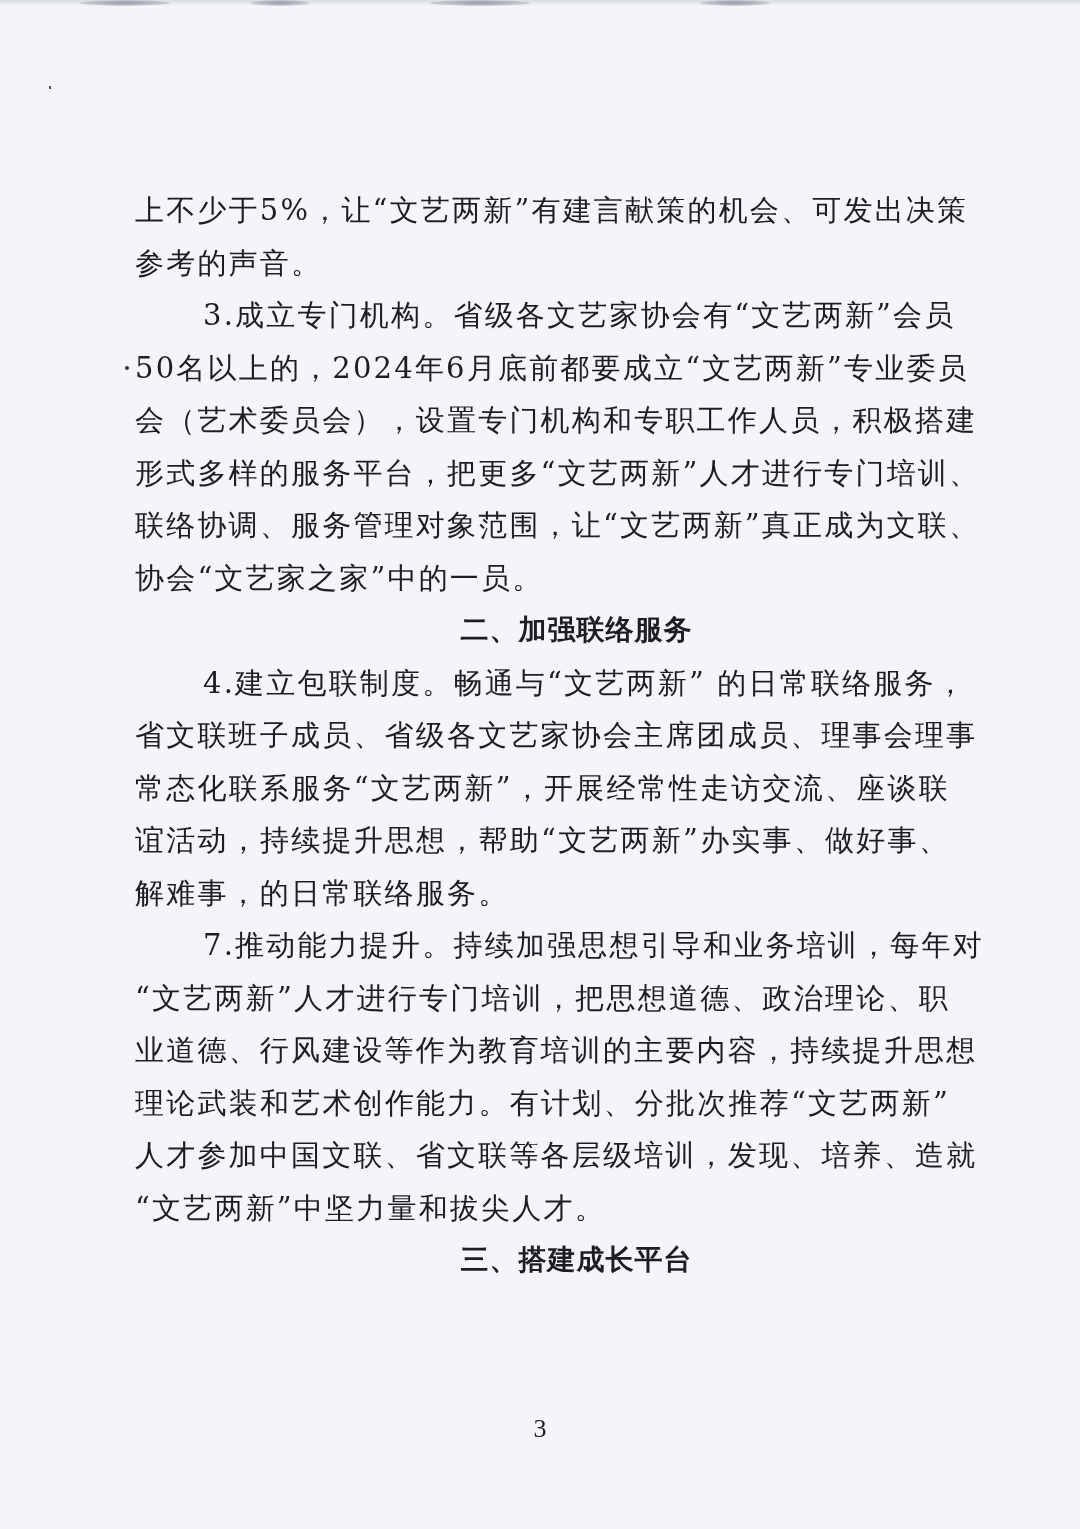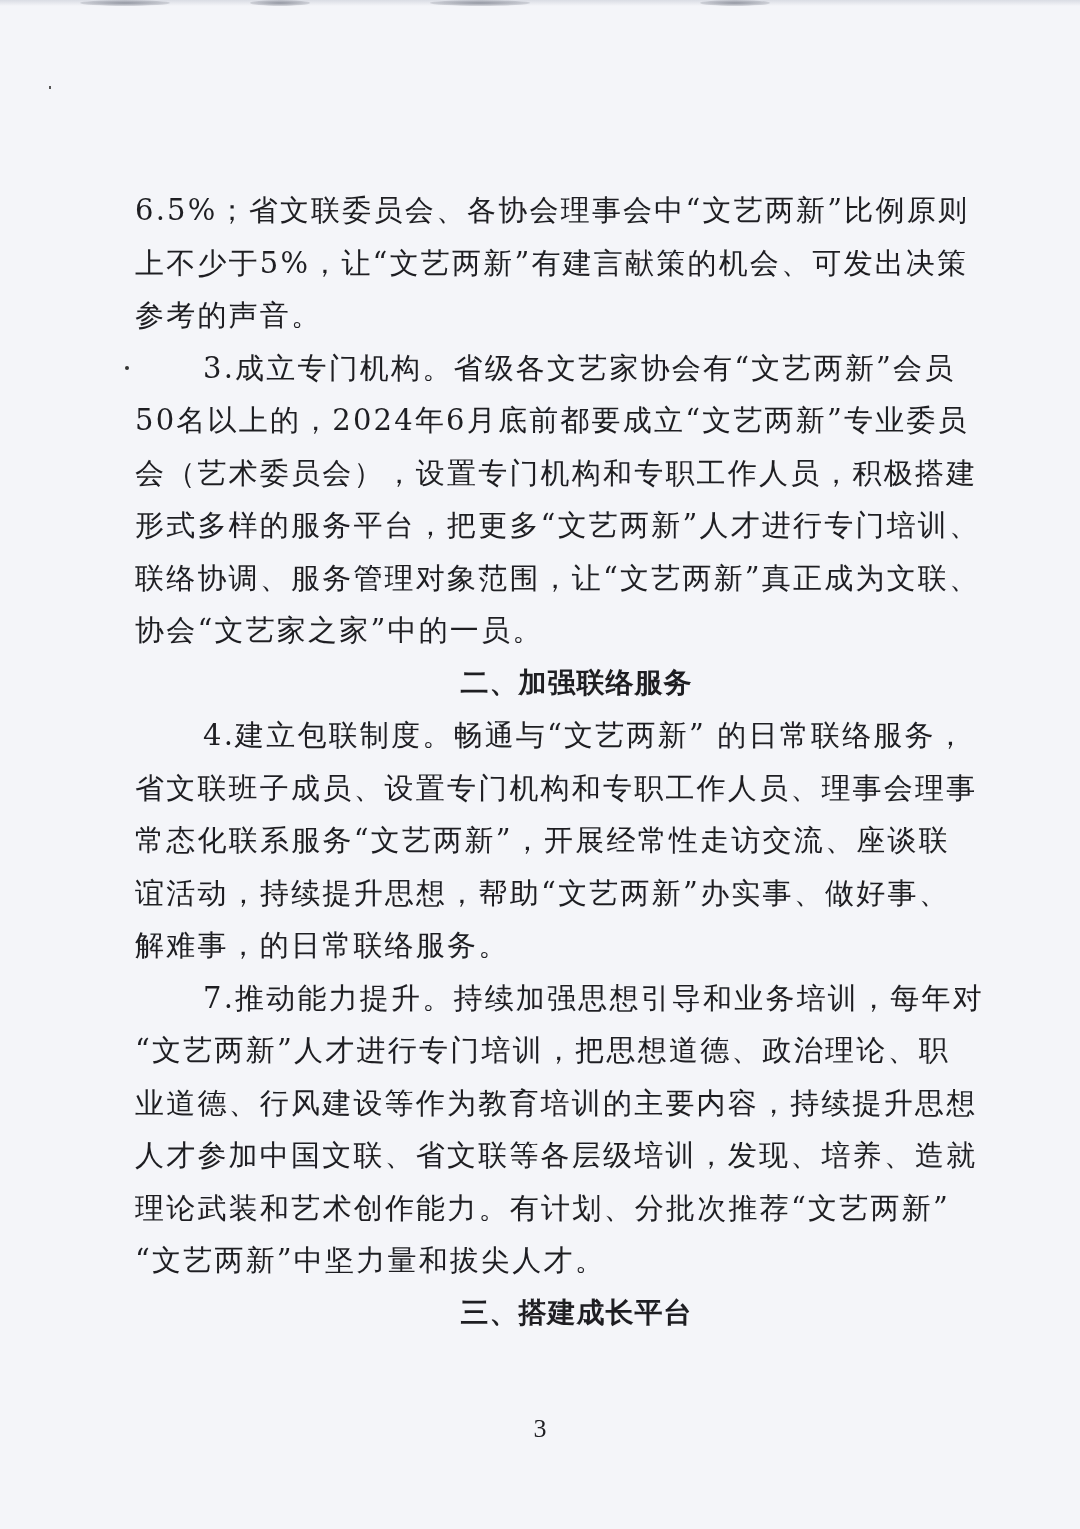--- a/index.html
+++ b/index.html
@@ -90,49 +90,48 @@
 <div class="scan-shadow" style="left:80px;width:90px;"></div>
 <div class="scan-shadow" style="left:250px;width:60px;"></div>
 <div class="scan-shadow" style="left:430px;width:100px;"></div>
 <div class="scan-shadow" style="left:700px;width:70px;"></div>
 <div class="speck" style="left:49px;top:86px;"></div>
 <div class="bullet-dot"></div>
 
 <div class="page">
 
   <div>
-    <div class="line">6.5%；省文联委员会、各协会理事会中“文艺两新”比例原则</div>
     <div class="line">上不少于5%，让“文艺两新”有建言献策的机会、可发出决策</div>
     <div class="line last">参考的声音。</div>
   </div>
 
   <div>
     <div class="line indent">3.成立专门机构。省级各文艺家协会有“文艺两新”会员</div>
     <div class="line">50名以上的，2024年6月底前都要成立“文艺两新”专业委员</div>
     <div class="line">会（艺术委员会），设置专门机构和专职工作人员，积极搭建</div>
     <div class="line">形式多样的服务平台，把更多“文艺两新”人才进行专门培训、</div>
     <div class="line">联络协调、服务管理对象范围，让“文艺两新”真正成为文联、</div>
     <div class="line last">协会“文艺家之家”中的一员。</div>
   </div>
 
   <div class="heading">二、加强联络服务</div>
 
   <div>
     <div class="line indent">4.建立包联制度。畅通与“文艺两新” 的日常联络服务，</div>
-    <div class="line">省文联班子成员、设置专门机构和专职工作人员、理事会理事</div>
+    <div class="line">省文联班子成员、省级各文艺家协会主席团成员、理事会理事</div>
     <div class="line">常态化联系服务“文艺两新”，开展经常性走访交流、座谈联</div>
     <div class="line">谊活动，持续提升思想，帮助“文艺两新”办实事、做好事、</div>
     <div class="line last">解难事，的日常联络服务。</div>
   </div>
 
   <div>
     <div class="line indent">7.推动能力提升。持续加强思想引导和业务培训，每年对</div>
     <div class="line">“文艺两新”人才进行专门培训，把思想道德、政治理论、职</div>
     <div class="line">业道德、行风建设等作为教育培训的主要内容，持续提升思想</div>
+    <div class="line">理论武装和艺术创作能力。有计划、分批次推荐“文艺两新”</div>
     <div class="line">人才参加中国文联、省文联等各层级培训，发现、培养、造就</div>
-    <div class="line">理论武装和艺术创作能力。有计划、分批次推荐“文艺两新”</div>
     <div class="line last">“文艺两新”中坚力量和拔尖人才。</div>
   </div>
 
   <div class="heading">三、搭建成长平台</div>
 </div>
 
 <div class="page-number">3</div>
 
 </body></html>

